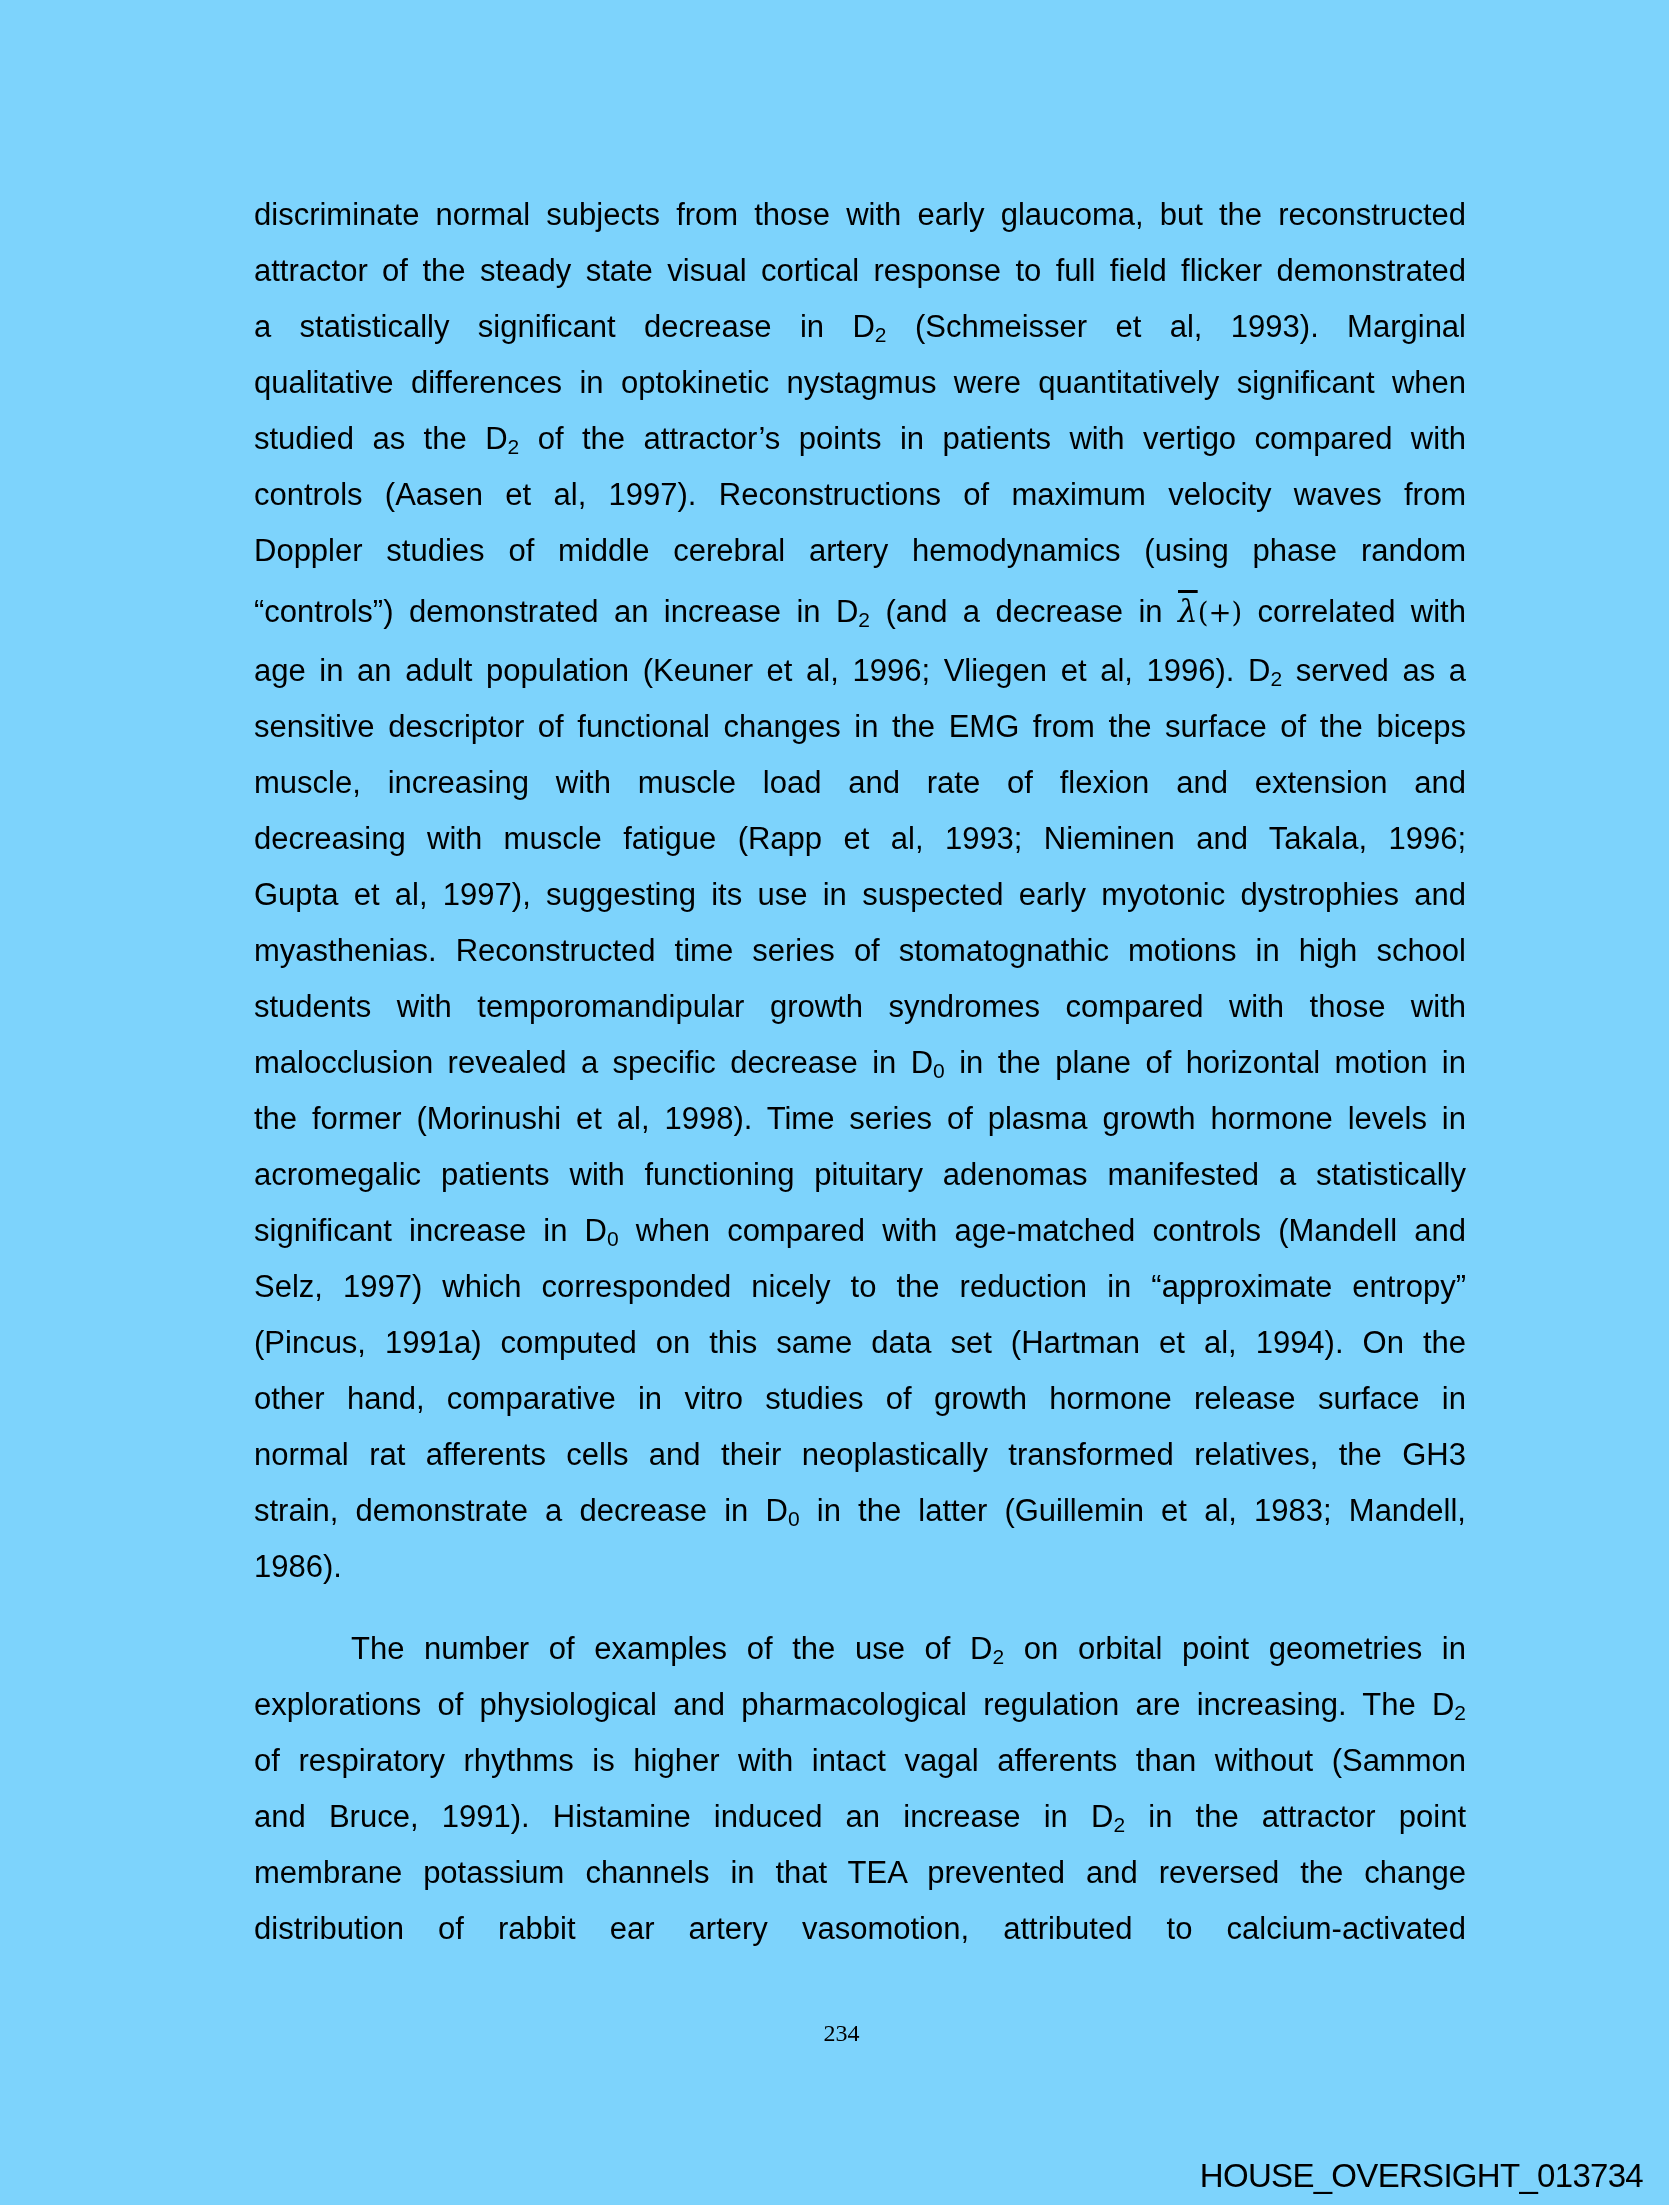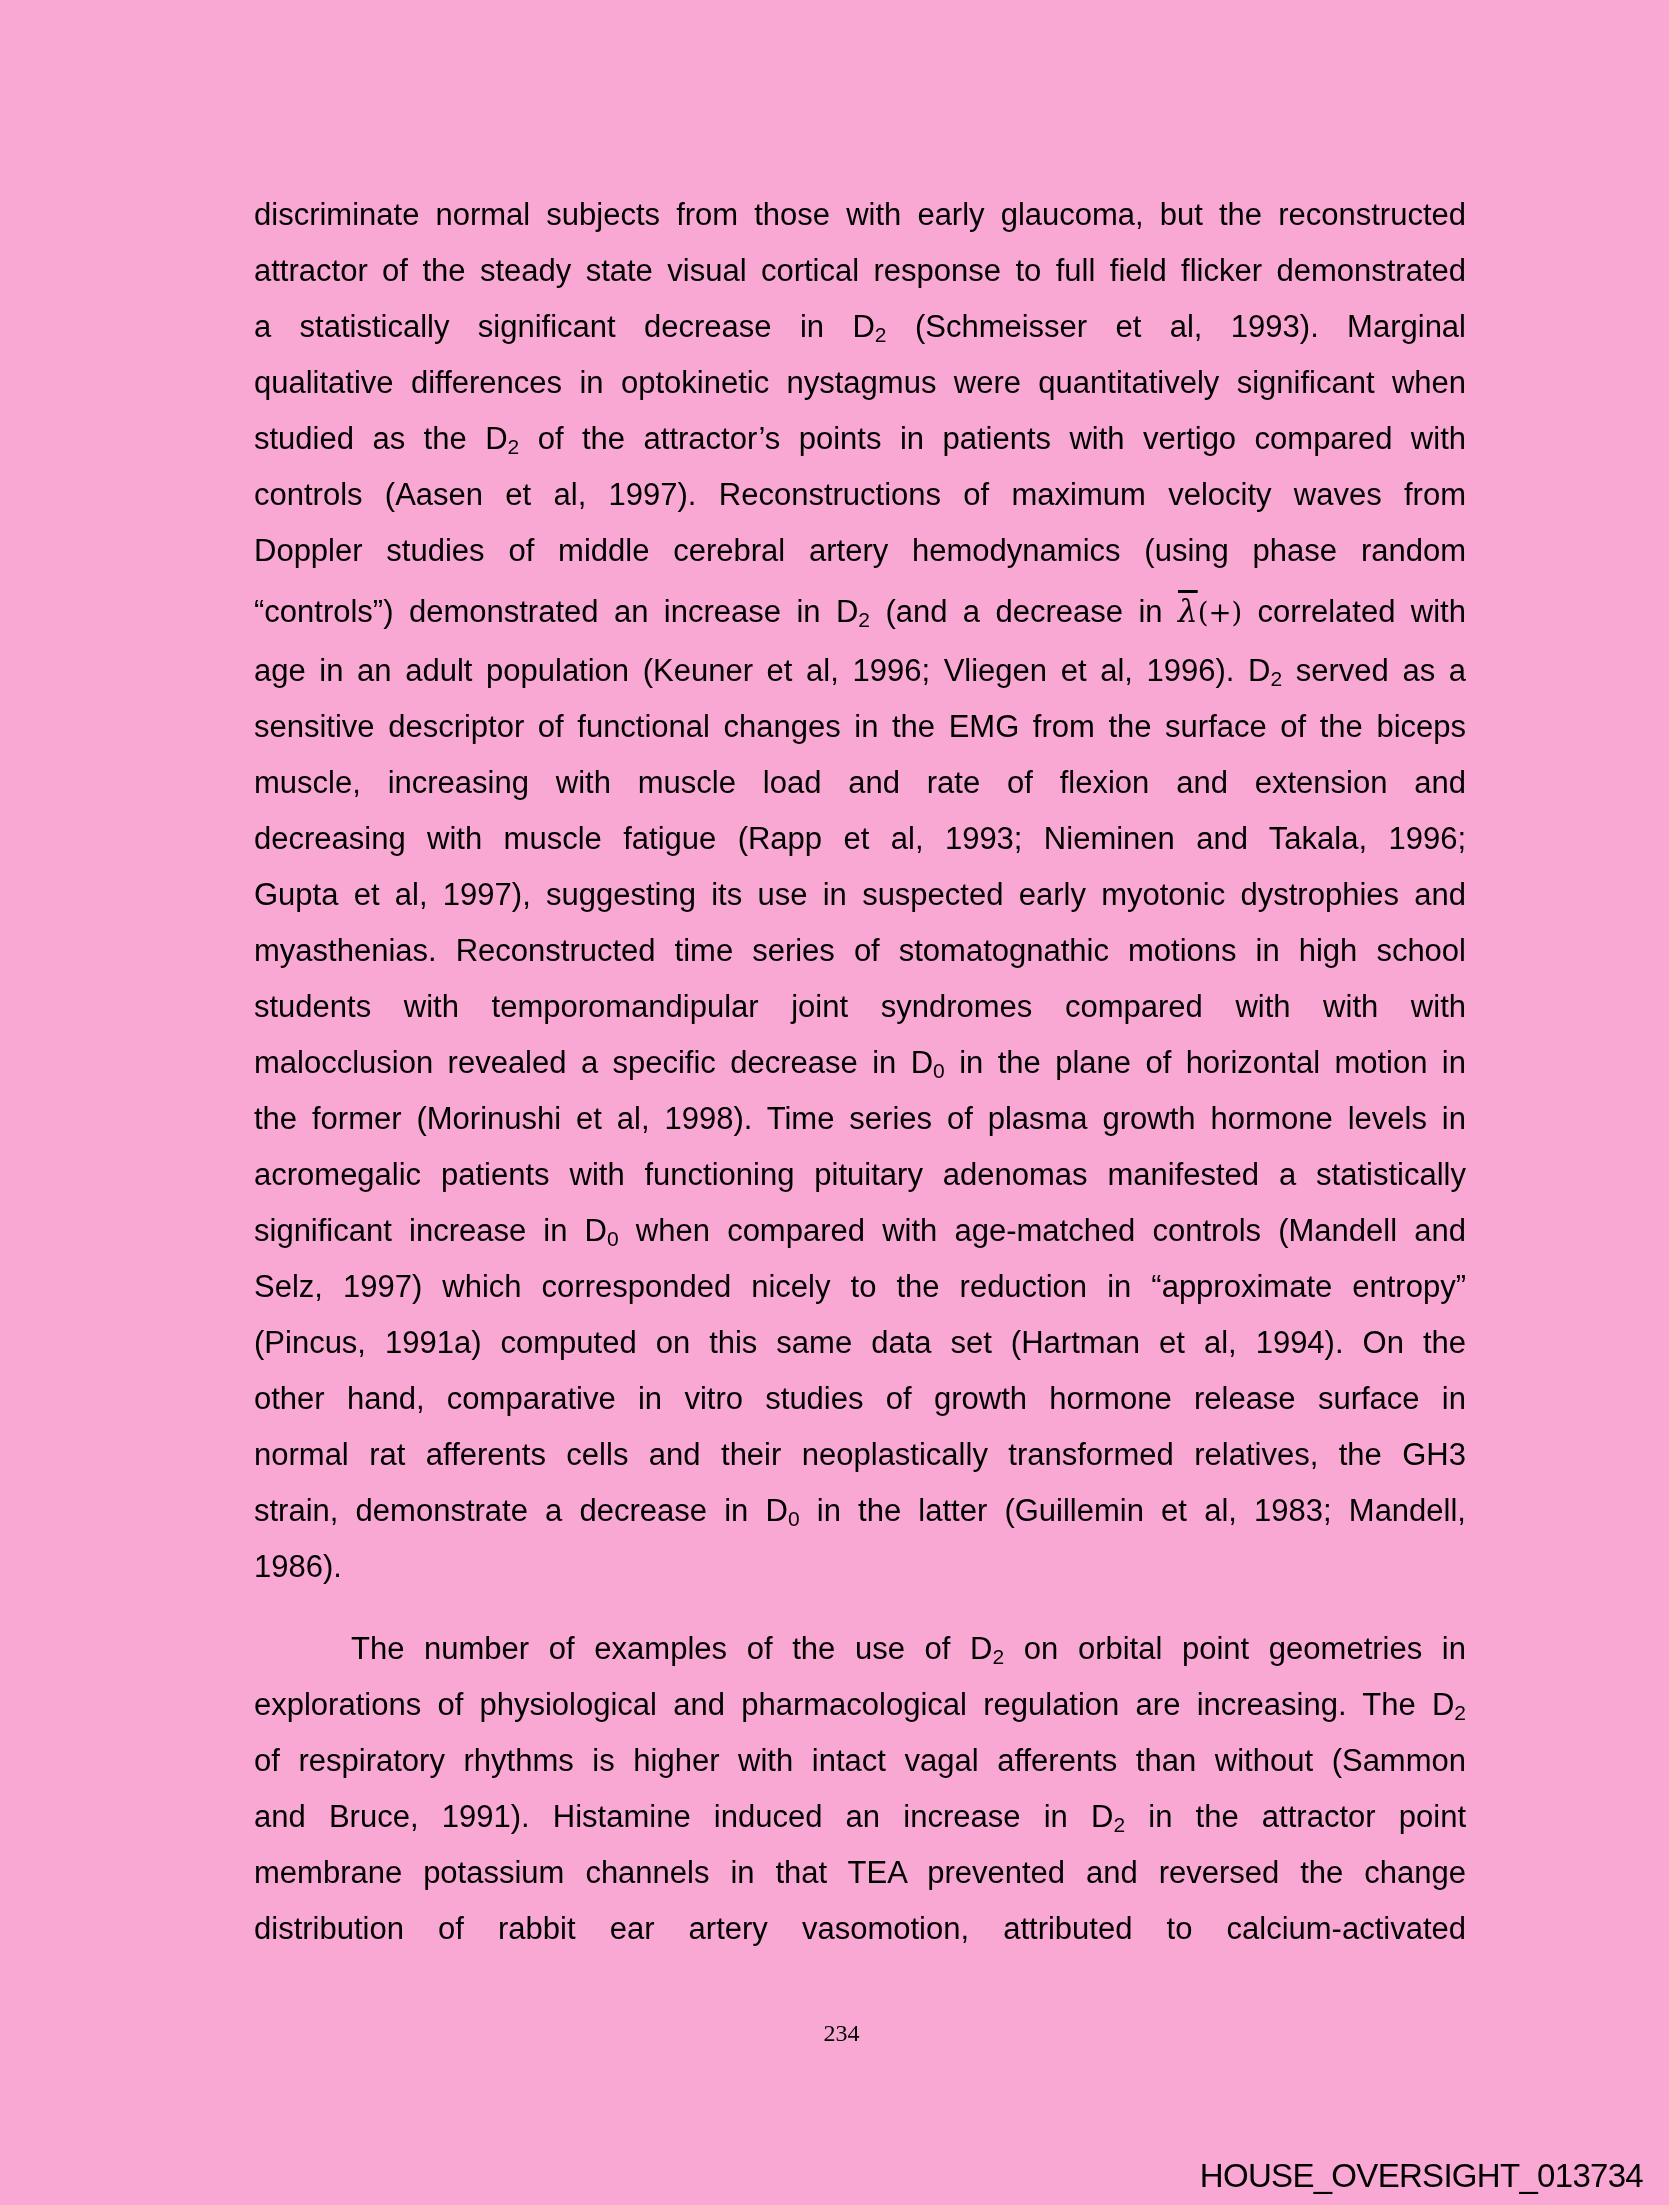--- a/index.html
+++ b/index.html
@@ -1,17 +1,17 @@
 <!DOCTYPE html>
 <html style="font-size:10.5px"><head>
 <meta charset="utf-8">
 <style>
   html, body { margin: 0; padding: 0; background: #ffffff; }
   body { width: 1669px; height: 2205px; position: relative; overflow: hidden; }
-  .page { position: absolute; left: 0; top: 0; width: 1669px; height: 2205px; background: #f9a8d4; }
+  .page { position: absolute; left: 0; top: 0; width: 1669px; height: 2205px; background: #7dd3fc; }
   .body-text {
     position: absolute; left: 254px; width: 1212px;
     font-family: "Liberation Sans", sans-serif;
     font-size: 31px; color: #000000;
     text-align: justify; text-align-last: auto;
   }
   .line {
     display: block; height: 56px; line-height: 56px;
     text-align: justify; text-align-last: justify; white-space: nowrap;
   }
@@ -48,21 +48,21 @@
     <span class="line"><span>studied as the D</span><sub>2</sub><span> of the attractor’s points in patients with vertigo compared with</span></span>
     <span class="line">controls (Aasen et al, 1997). Reconstructions of maximum velocity waves from</span>
     <span class="line">Doppler studies of middle cerebral artery hemodynamics (using phase random</span>
     <span class="line tall"><span>“controls”) demonstrated an increase in D</span><sub>2</sub><span> (and a decrease in </span><span class="lambda">λ</span><span class="paren">(+)</span><span> correlated with</span></span>
     <span class="line"><span>age in an adult population (Keuner et al, 1996; Vliegen et al, 1996). D</span><sub>2</sub><span> served as a</span></span>
     <span class="line">sensitive descriptor of functional changes in the EMG from the surface of the biceps</span>
     <span class="line">muscle, increasing with muscle load and rate of flexion and extension and</span>
     <span class="line">decreasing with muscle fatigue (Rapp et al, 1993; Nieminen and Takala, 1996;</span>
     <span class="line">Gupta et al, 1997), suggesting its use in suspected early myotonic dystrophies and</span>
     <span class="line">myasthenias. Reconstructed time series of stomatognathic motions in high school</span>
-    <span class="line">students with temporomandipular joint syndromes compared with with with</span>
+    <span class="line">students with temporomandipular growth syndromes compared with those with</span>
     <span class="line"><span>malocclusion revealed a specific decrease in D</span><sub>0</sub><span> in the plane of horizontal motion in</span></span>
     <span class="line">the former (Morinushi et al, 1998). Time series of plasma growth hormone levels in</span>
     <span class="line">acromegalic patients with functioning pituitary adenomas manifested a statistically</span>
     <span class="line"><span>significant increase in D</span><sub>0</sub><span> when compared with age-matched controls (Mandell and</span></span>
     <span class="line">Selz, 1997) which corresponded nicely to the reduction in “approximate entropy”</span>
     <span class="line">(Pincus, 1991a) computed on this same data set (Hartman et al, 1994). On the</span>
     <span class="line">other hand, comparative in vitro studies of growth hormone release surface in</span>
     <span class="line">normal rat afferents cells and their neoplastically transformed relatives, the GH3</span>
     <span class="line"><span>strain, demonstrate a decrease in D</span><sub>0</sub><span> in the latter (Guillemin et al, 1983; Mandell,</span></span>
     <span class="line last">1986).</span>

